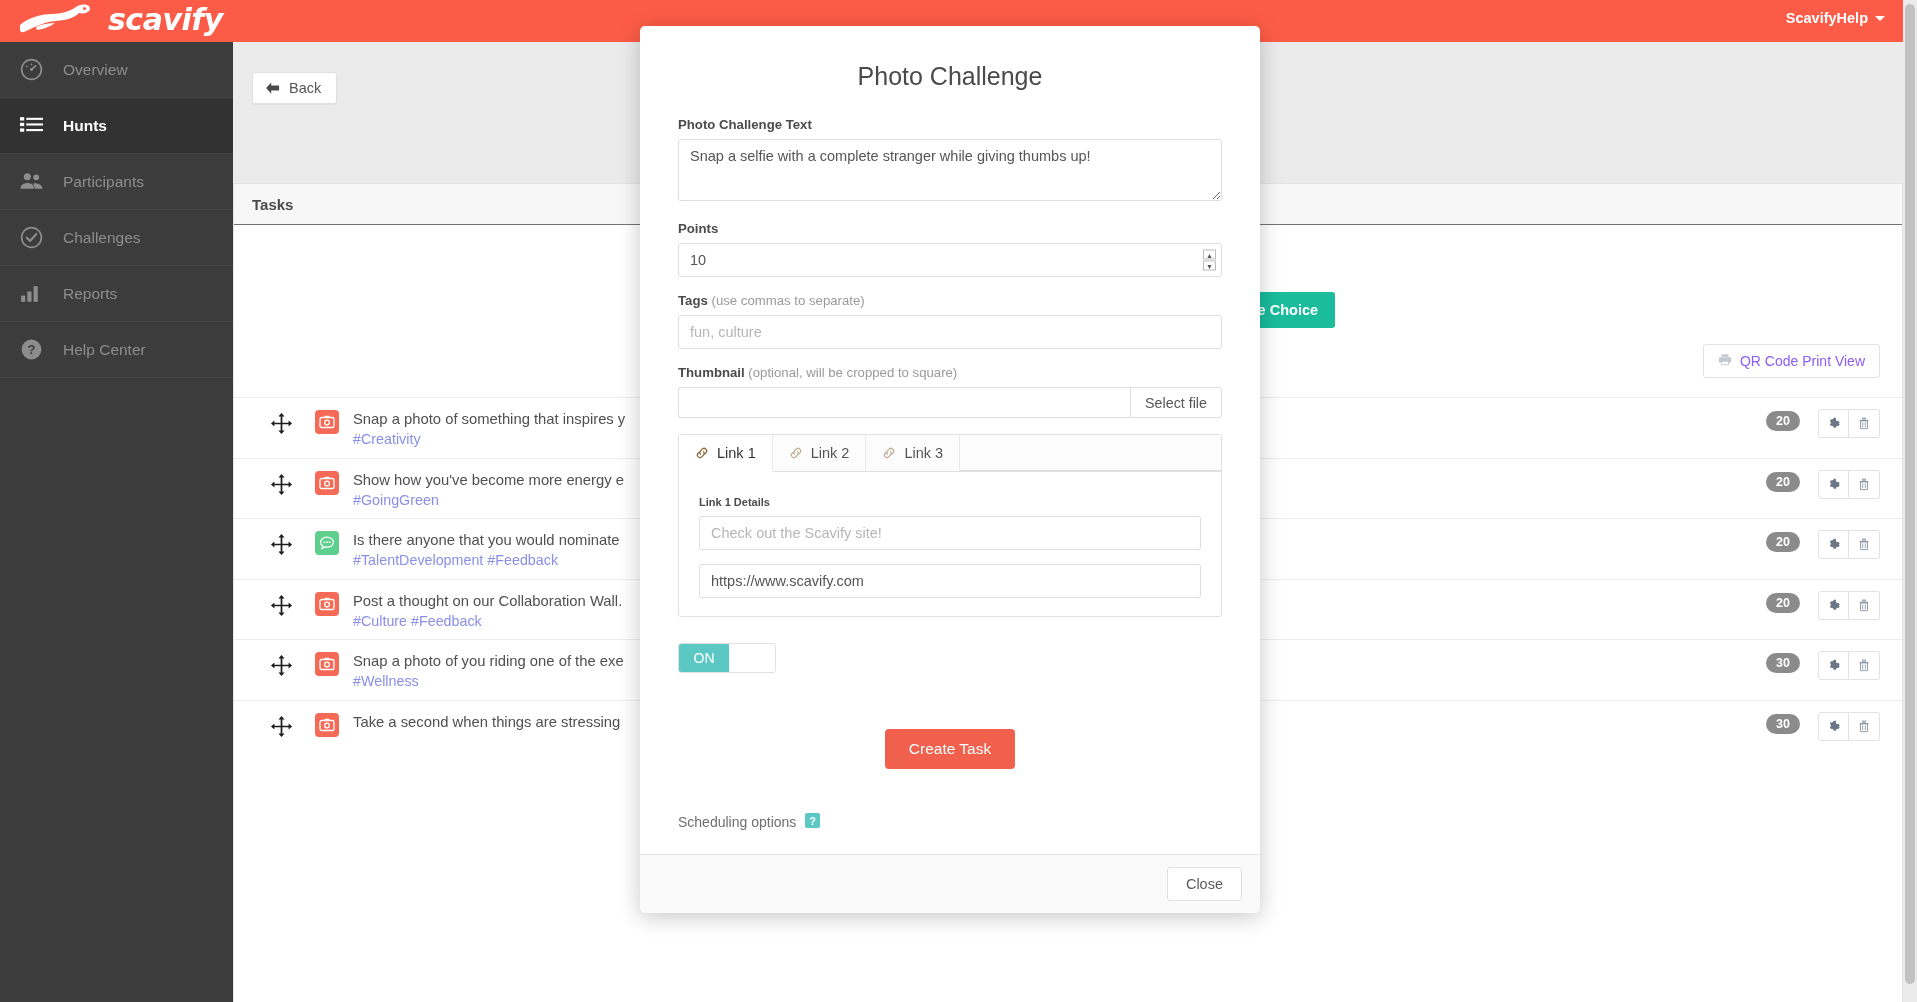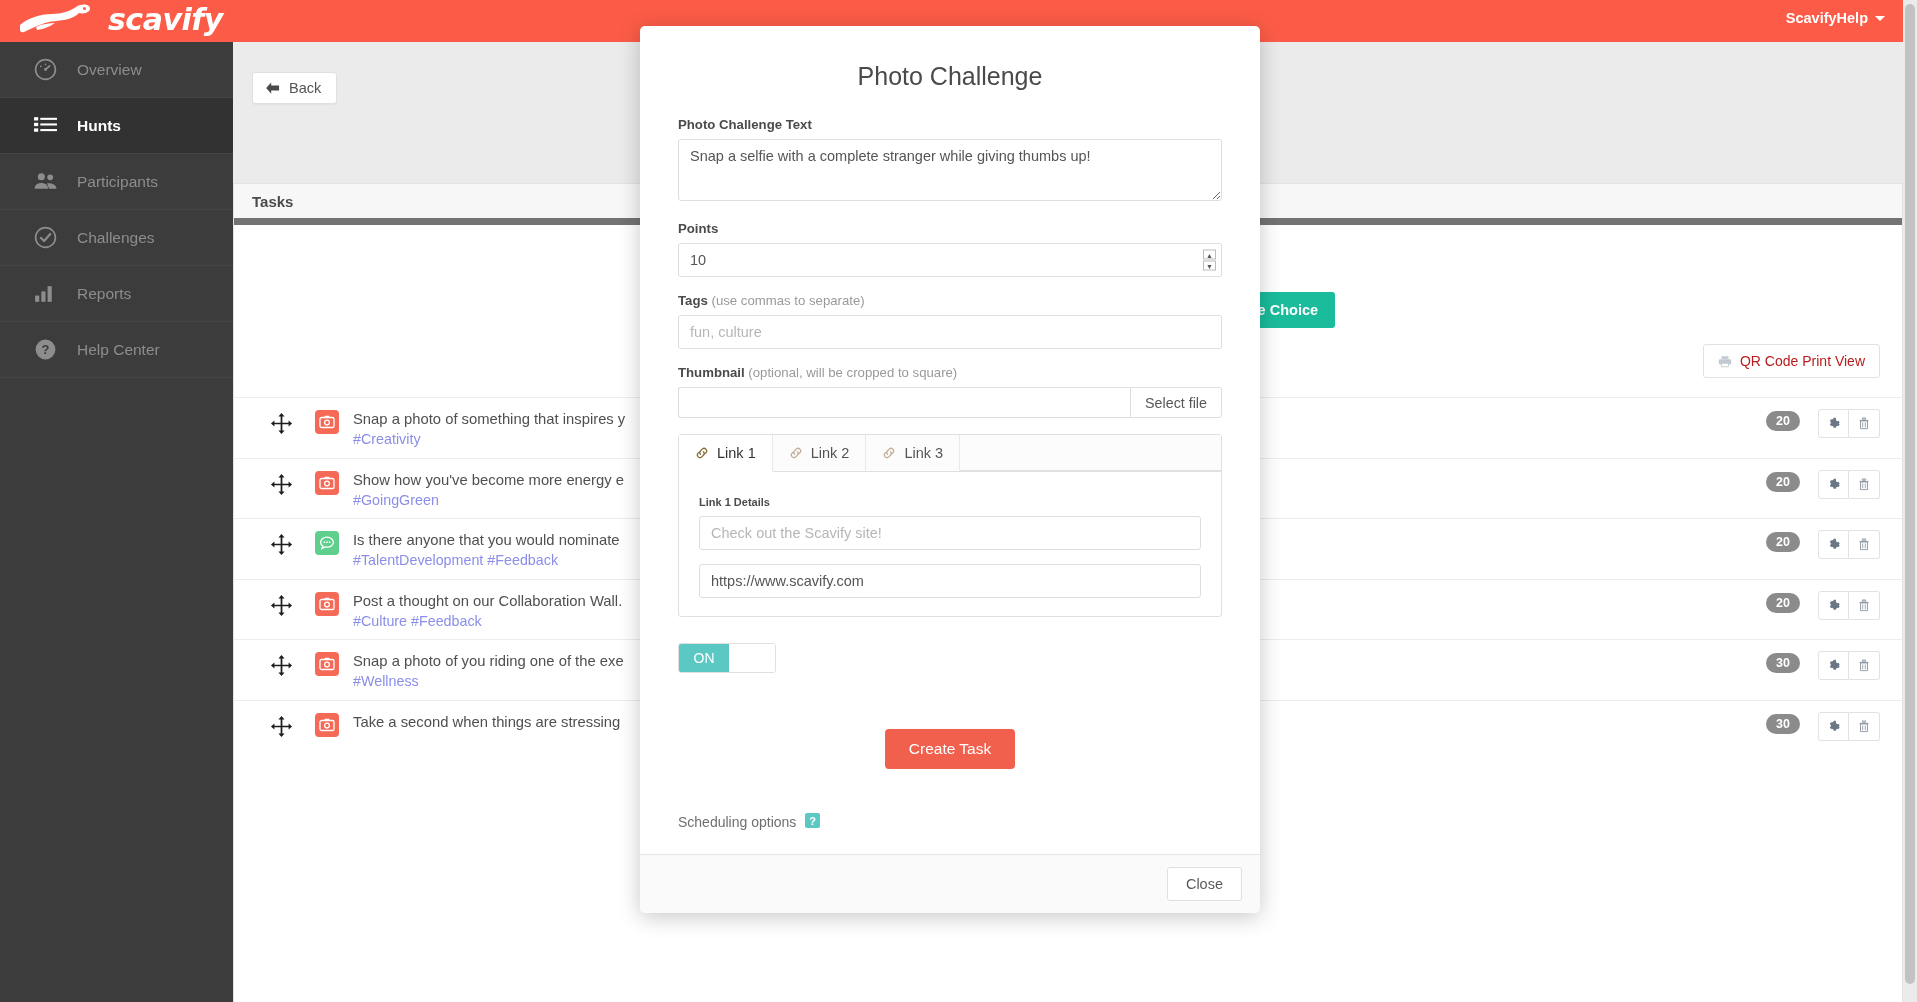--- a/index.html
+++ b/index.html
@@ -36,21 +36,21 @@
     width: 0; height: 0; border-left: 5px solid transparent;
     border-right: 5px solid transparent; border-top: 5px solid #fff;
   }
 
   
   #sidebar {
     position: absolute; left: 0; top: 42px; width: 233px; bottom: 0;
     background: #3c3c3c; z-index: 4;
   }
   .nav-item {
-    display: flex; align-items: center; height: 56px; padding-left: 33px;
+    display: flex; align-items: center; height: 56px; padding-left: 19px;
     gap: 19px; color: #8d8d8d; font-size: 15.5px;
     border-bottom: 1px solid #454545; cursor: pointer;
   }
   .nav-item.active { background: #323232; color: #fff; font-weight: 700; }
   .nav-ico { width: 25px; height: 25px; flex: 0 0 25px; display:block; }
 
   
   #content {
     position: absolute; left: 233px; top: 42px; right: 14px; bottom: 0;
     background: #ebebeb; overflow: hidden;
@@ -67,21 +67,21 @@
     background: #fff; border: 1px solid #e2e2e2; border-radius: 3px;
     padding: 8px 16px; font-size: 14.5px; color: #8a8a8a; cursor: pointer;
   }
 
   
   #tasks-panel {
     position: absolute; left: 0px; top: 141px; right: 0; bottom: -30px;
     background: #fff; border: 1px solid #e3e3e3;
   }
   #tasks-head {
-    height: 41px; background: #f7f7f7; border-bottom: 7px solid #737373;
+    height: 41px; background: #f7f7f7; border-bottom: 1px solid #737373;
     display: flex; align-items: center; padding-left: 18px;
     font-size: 15px; font-weight: 700; color: #4b4b4b;
   }
   #tasks-body { position: relative; padding: 0; }
 
   #add-row {
     position: relative; height: 108px; display: flex; align-items: center;
     justify-content: center; gap: 13px; padding-top: 62px;
   }
   .add-btn {
@@ -96,22 +96,22 @@
   .plus-circle::before, .plus-circle::after {
     content: ""; position: absolute; background: currentColor;
   }
   .plus-circle::before { left: 3px; top: 6.5px; width: 9px; height: 2px; }
   .plus-circle::after { top: 3px; left: 6.5px; height: 9px; width: 2px; }
 
   #qr-row { height: 64px; position: relative; }
   #qr-btn {
     position: absolute; right: 22px; top: 11px;
     background: #fff; border: 1px solid #e2e2e2; border-radius: 3px;
-    padding: 8px 14px; font-size: 14px; color: #b91c1c; cursor: pointer;
-    display: flex; align-items: center; gap: 8px;
+    padding: 8px 14px; font-size: 14px; color: #8b5cf6; cursor: pointer;
+    display: flex; align-items: flex-start; gap: 8px;
   }
 
   .task-row {
     display: flex; align-items: flex-start; height: 60.5px;
     border-top: 1px solid #ececec; padding: 12px 22px 0 18px;
   }
   .drag-ico { width: 23px; height: 23px; flex: 0 0 23px; margin: 2px 22px 0 18px; cursor: move; }
   .type-ico {
     width: 24px; height: 24px; flex: 0 0 24px; border-radius: 4px;
     margin-right: 14px; position: relative;

